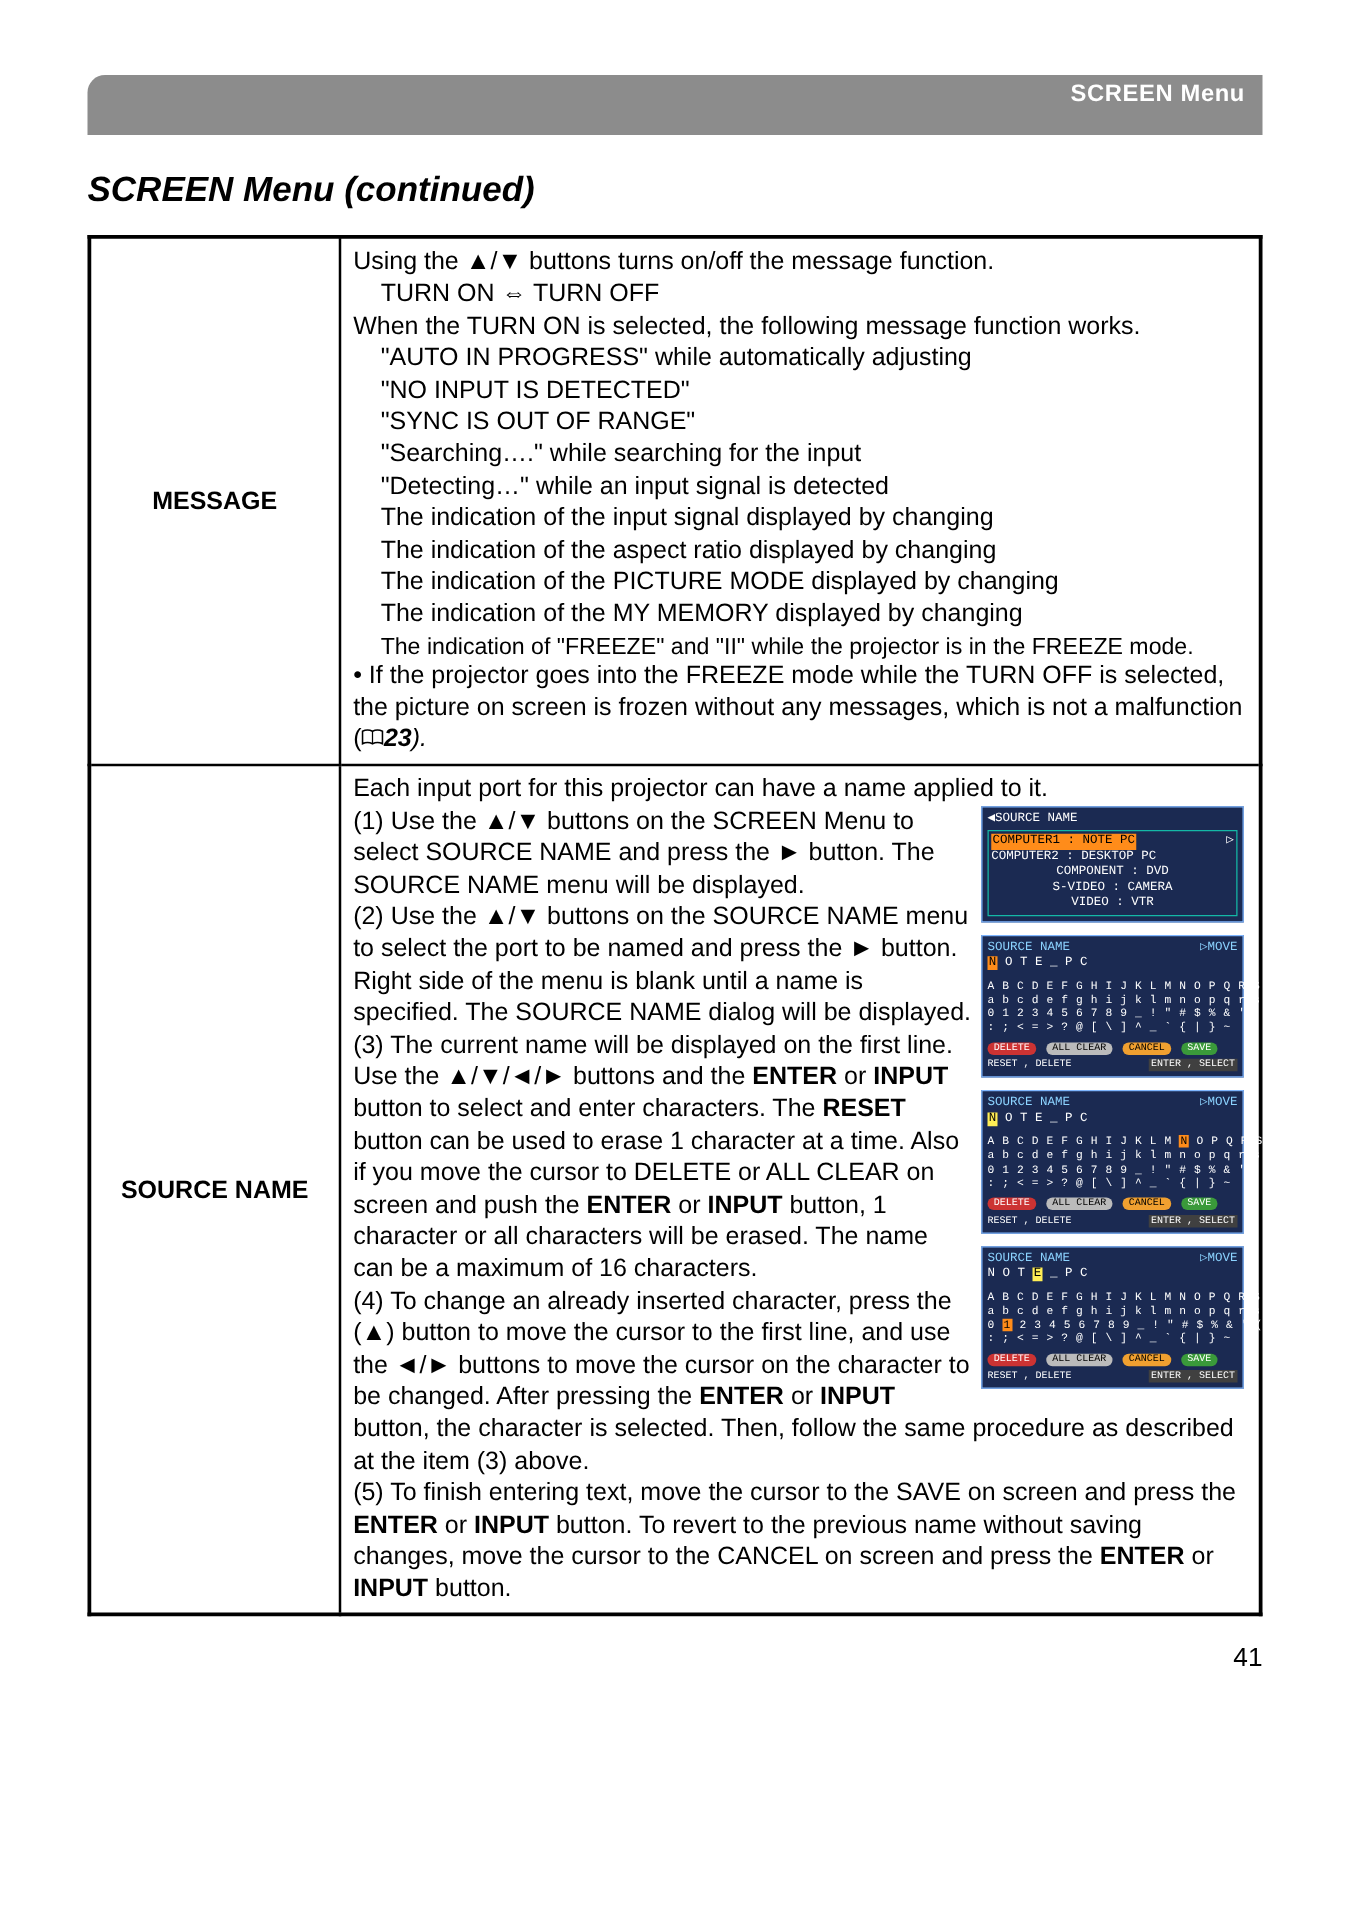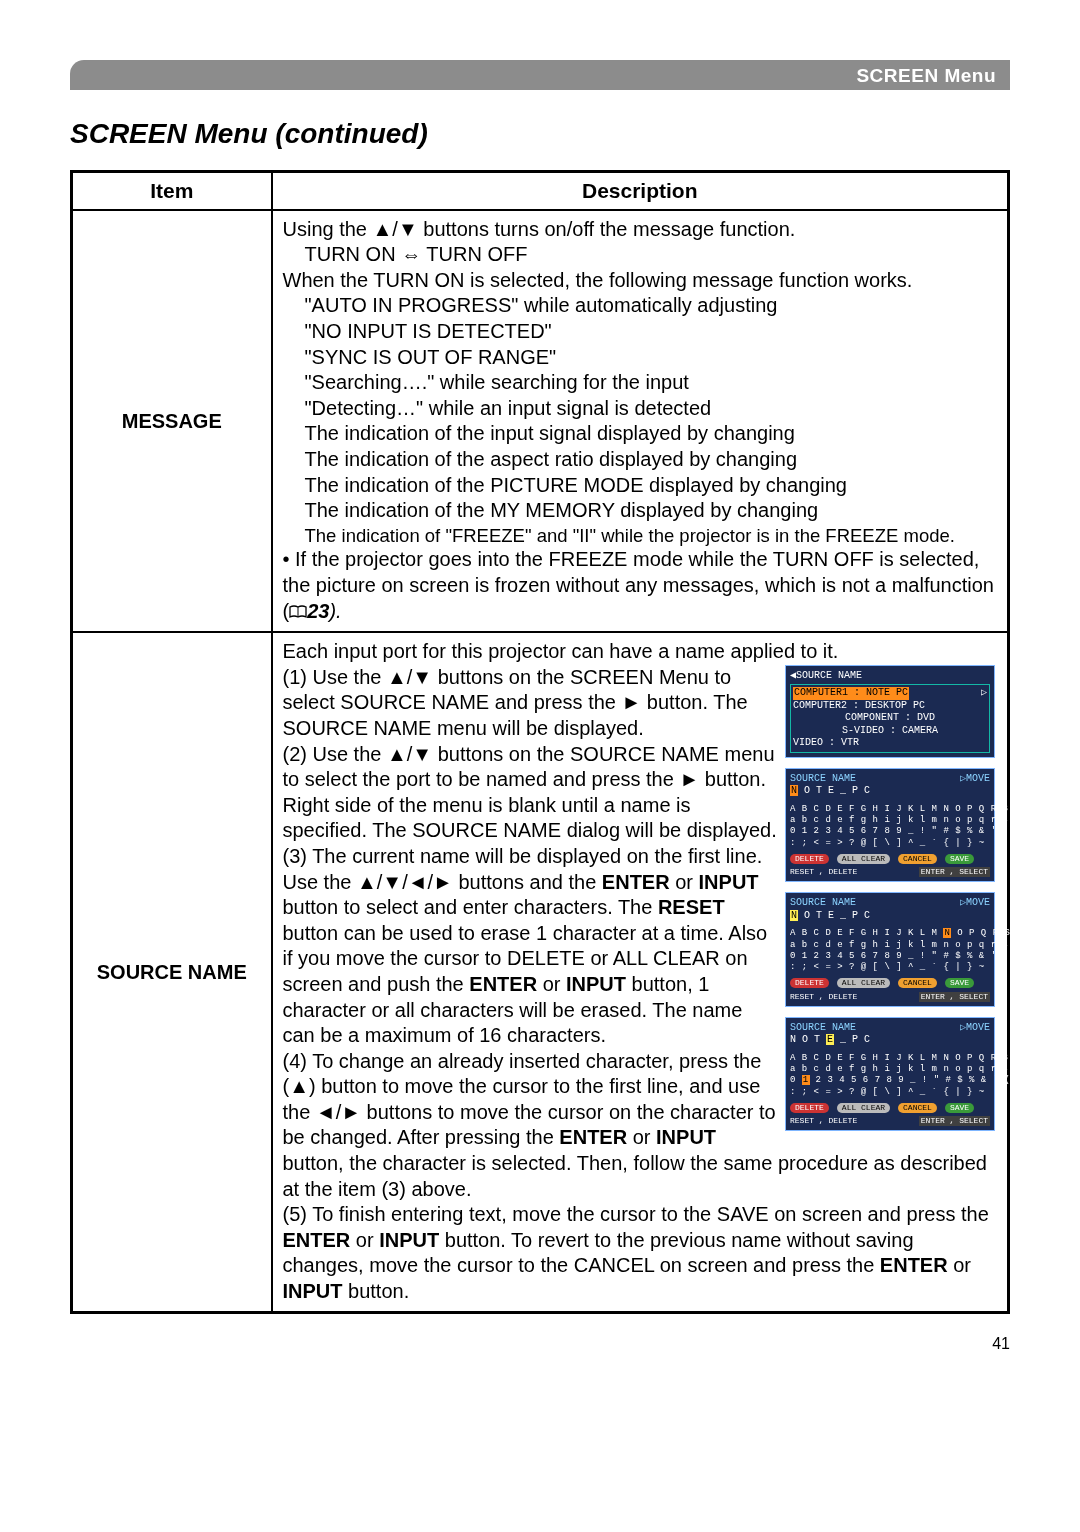--- a/index.html
+++ b/index.html
@@ -8,21 +8,21 @@
     background: #fff;
     width: 1080px;
     margin: 0 auto;
     padding: 60px 70px 40px 70px;
     color: #000;
     font-size: 20px;
     line-height: 1.3;
   }
   .header-bar {
     background: #8c8c8c;
-    height: 30px;
+    height: 48px;
     border-radius: 14px 0 0 0;
     position: relative;
     margin-bottom: 26px;
   }
   .header-label {
     position: absolute;
     right: 14px;
     top: 4px;
     color: #fff;
     font-weight: bold;
@@ -74,38 +74,34 @@
   .osd .btn.grey { background:#bbb; color:#000; }
   .osd .btn.orange { background:#f0a030; color:#000; }
   .osd .btn.green { background:#3a9a3a; }
   .osd .foot { font-size:8px; margin-top:2px; display:flex; justify-content:space-between; }
   .osd .foot .r { background:#404040; padding:0 2px; }
   .osd .ych { background:#ffee55; color:#000; padding:0 1px; }
   .osd .och { background:#ff8c1a; color:#000; padding:0 1px; }
   .osd-col { float:right; width:218px; }
   .osd-col .osd { margin-bottom:10px; width:210px; }
   .clearfix::after { content:""; display:block; clear:both; }
-  .page-num { text-align:right; font-size:16px; margin-top:20px; }
+  .page-num { text-align:right; font-size:21px; margin-top:20px; }
   .arrow { font-family: Arial, sans-serif; }
 </style>
 </head>
 <body>
 
 <div class="header-bar">
   <span class="header-label">SCREEN Menu</span>
 </div>
 
 <div class="section-title">SCREEN Menu (continued)</div>
 
 <table class="main">
   <tbody>
-      <tr>
-    <th class="col-item">Item</th>
-    <th>Description</th>
-  </tr>
 
   <tr>
     <td class="col-item">MESSAGE</td>
     <td class="desc">
       <p>
         <span>Using the </span><span class="arrow">▲/▼</span><span> buttons turns on/off the message function.</span>
       </p>
       <p style="padding-left:22px;">
         <span>TURN ON </span><span class="arrow">⇔</span><span> TURN OFF</span>
       </p>
@@ -136,21 +132,21 @@
 
       <div class="osd-col">
         
         <div class="osd">
           <div class="title">◀<span>SOURCE NAME</span></div>
           <div style="border:1px solid #14b8a6; padding:2px; margin-top:2px;">
             <div><span class="hl">COMPUTER1 : NOTE PC</span> <span style="float:right">▷</span></div>
             <div>COMPUTER2 : DESKTOP PC</div>
             <div style="text-align:center">COMPONENT : DVD</div>
             <div style="text-align:center">S-VIDEO : CAMERA</div>
-            <div style="text-align:left">VIDEO : VTR</div>
+            <div style="text-align:center">VIDEO : VTR</div>
           </div>
         </div>
 
         
         <div class="osd">
           <div style="display:flex;justify-content:space-between;">
                 <span class="blue">SOURCE NAME</span>
                 <span class="blue">▷<span>MOVE</span></span>
               </div>
           <div><span class="och">N</span> O T E _ P C</div>

